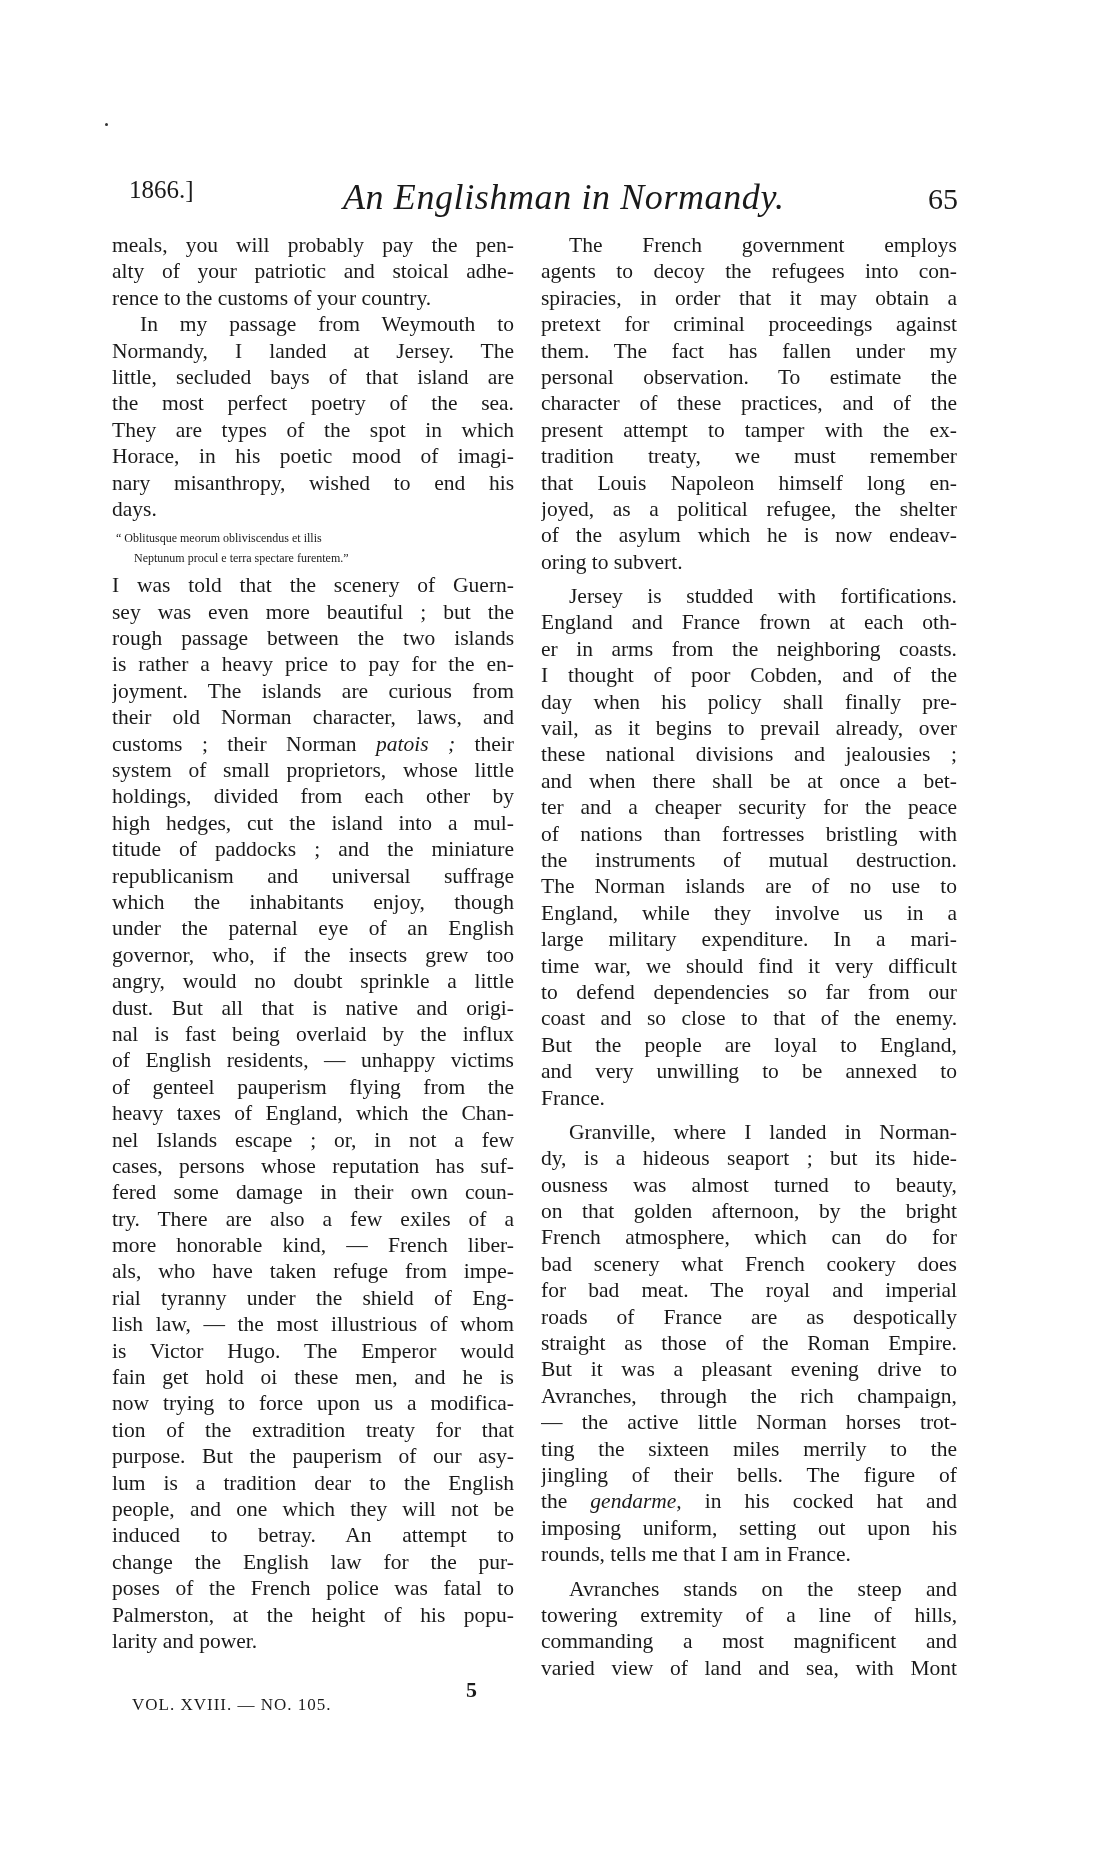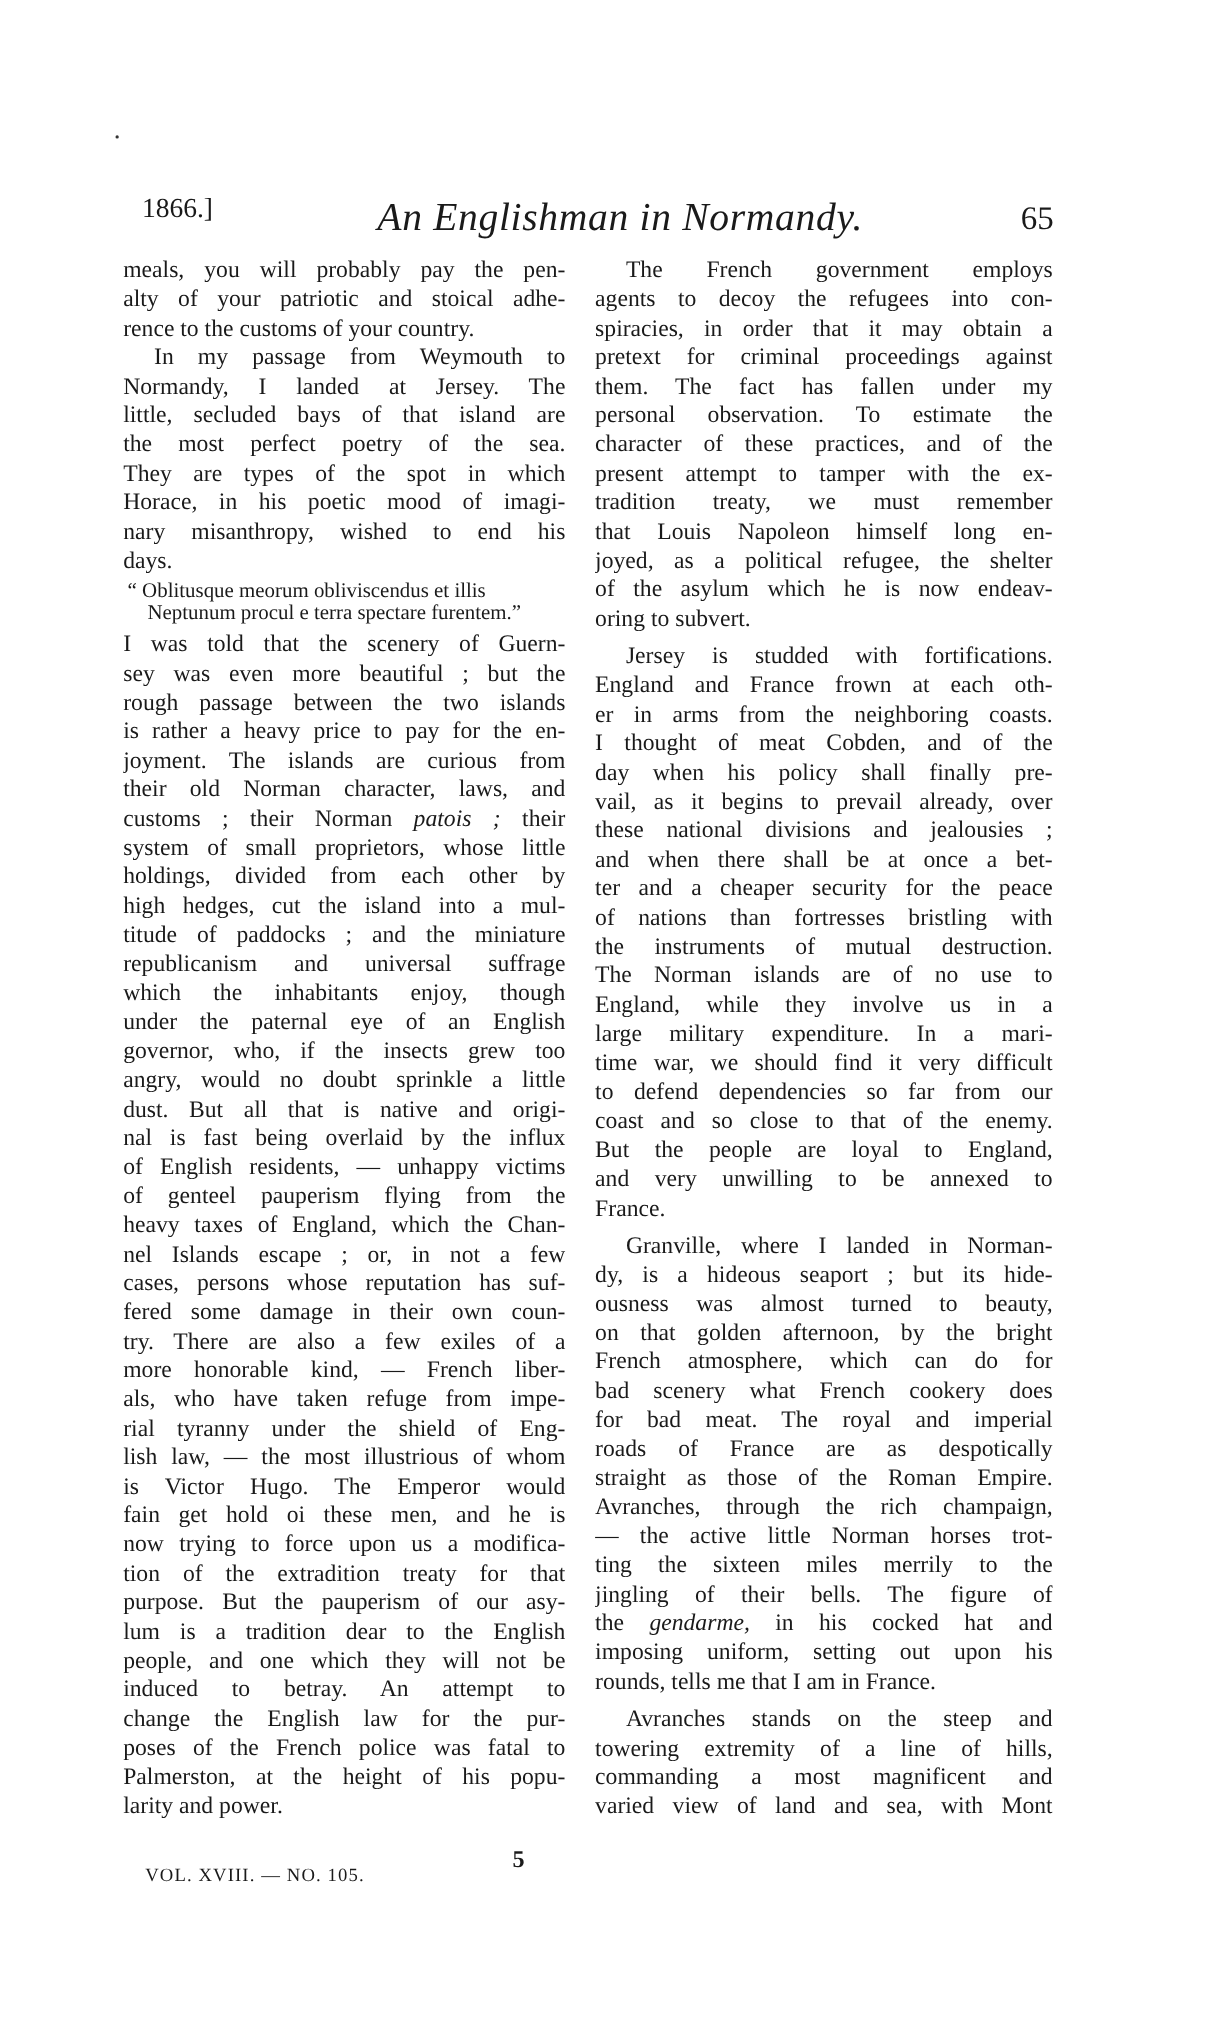--- a/index.html
+++ b/index.html
@@ -10,21 +10,21 @@
   .running-head { position: absolute; top: 172px; left: 112px; width: 846px; height: 40px; }
   .rh-year { position: absolute; left: 3px; top: 4px; font-family: "Liberation Serif", serif; font-size: 25px; margin-left: 14px; }
   .rh-title { position: absolute; left: 231px; top: 4px; font-family: "Liberation Serif", serif; font-style: italic; font-size: 36px; letter-spacing: 0.6px; }
   .rh-page { position: absolute; right: 0; top: 10px; font-family: "Liberation Serif", serif; font-size: 30px; }
   .col { position: absolute; top: 232px; width: 400px; font-family: "Liberation Serif", serif; font-size: 21.5px; }
   .col-left { left: 112px; width: 402px; }
   .col-right { left: 541px; width: 416px; }
   .line { display: block; height: 26.4px; line-height: 26.4px; white-space: nowrap; text-align: justify; text-align-last: justify; overflow: hidden; }
   .line.last { text-align-last: left; }
   .line.indent { padding-left: 28px; font-family: Liberation Serif, serif; }
-  .quote { display: block; font-size: 19px; line-height: 20px; margin: 6px 0 4px 0; }
+  .quote { display: block; font-size: 12px; line-height: 20px; margin: 6px 0 4px 0; }
   .quote .q1 { display: block; padding-left: 4px; }
   .quote .q2 { display: block; padding-left: 22px; }
   .para-gap { display: block; height: 8px; }
   .it { font-style: italic; }
   .footer { position: absolute; top: 1679px; left: 132px; width: 400px; font-family: "Liberation Serif", serif; }
   .sig-vol { position: absolute; left: 0; top: 16px; font-size: 17px; letter-spacing: 1px; font-variant: small-caps; }
   .sig-num { position: absolute; left: 334px; top: -2px; font-size: 22px; font-weight: bold; }
 </style>
 </head>
 <body>
@@ -117,21 +117,21 @@
       <span class="line">that Louis Napoleon himself long en-</span>
       <span class="line">joyed, as a political refugee, the shelter</span>
       <span class="line">of the asylum which he is now endeav-</span>
       <span class="line last">oring to subvert.</span>
     </div>
     <span class="para-gap"></span>
     <div>
       <span class="line indent">Jersey is studded with fortifications.</span>
       <span class="line">England and France frown at each oth-</span>
       <span class="line">er in arms from the neighboring coasts.</span>
-      <span class="line">I thought of meat Cobden, and of the</span>
+      <span class="line">I thought of poor Cobden, and of the</span>
       <span class="line">day when his policy shall finally pre-</span>
       <span class="line">vail, as it begins to prevail already, over</span>
       <span class="line">these national divisions and jealousies ;</span>
       <span class="line">and when there shall be at once a bet-</span>
       <span class="line">ter and a cheaper security for the peace</span>
       <span class="line">of nations than fortresses bristling with</span>
       <span class="line">the instruments of mutual destruction.</span>
       <span class="line">The Norman islands are of no use to</span>
       <span class="line">England, while they involve us in a</span>
       <span class="line">large military expenditure.  In a mari-</span>
@@ -146,20 +146,21 @@
     <div>
       <span class="line indent">Granville, where I landed in Norman-</span>
       <span class="line">dy, is a hideous seaport ; but its hide-</span>
       <span class="line">ousness was almost turned to beauty,</span>
       <span class="line">on that golden afternoon, by the bright</span>
       <span class="line">French atmosphere, which can do for</span>
       <span class="line">bad scenery what French cookery does</span>
       <span class="line">for bad meat.  The royal and imperial</span>
       <span class="line">roads of France are as despotically</span>
       <span class="line">straight as those of the Roman Empire.</span>
+      <span class="line">But it was a pleasant evening drive to</span>
       <span class="line">Avranches, through the rich champaign,</span>
       <span class="line">— the active little Norman horses trot-</span>
       <span class="line">ting the sixteen miles merrily to the</span>
       <span class="line">jingling of their bells.  The figure of</span>
       <span class="line"><span>the</span> <span class="it">gendarme,</span><span> in his cocked hat and</span></span>
       <span class="line">imposing uniform, setting out upon his</span>
       <span class="line last">rounds, tells me that I am in France.</span>
     </div>
     <span class="para-gap"></span>
     <div>

